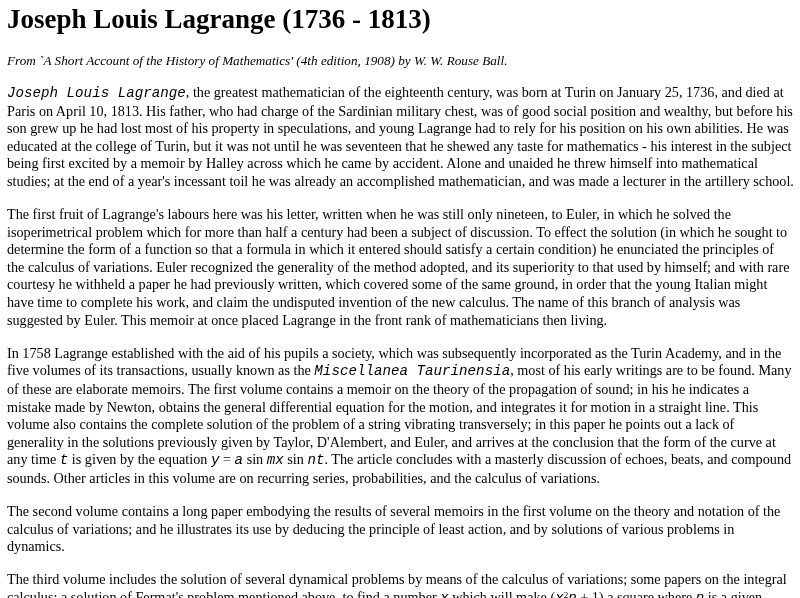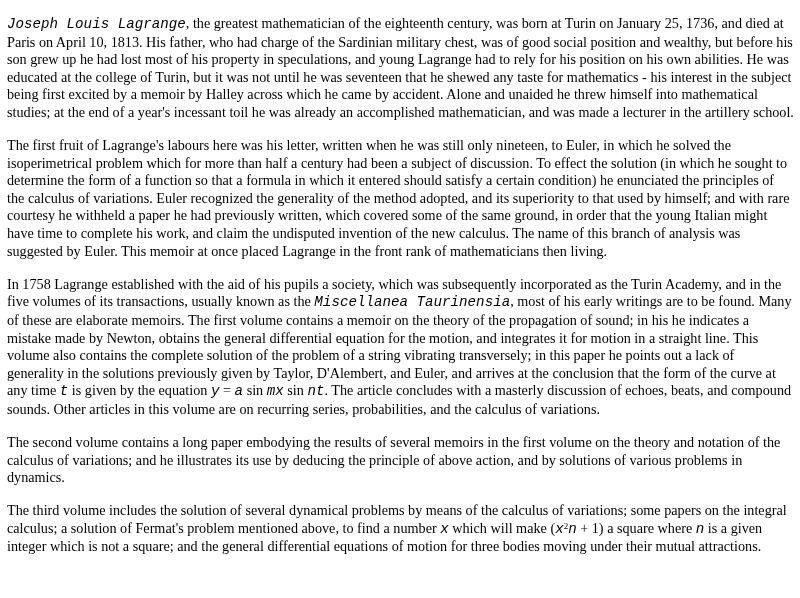--- a/index.html
+++ b/index.html
@@ -39,24 +39,26 @@
     p.first {
       margin-top: 15px;
     }
     i, em { font-style: italic; font-family: Liberation Mono, monospace; }
     sup.sq { font-size: 9px; vertical-align: 4px; line-height: 0; }
   </style>
 </head>
 <body>
 
 <div class="page">
+  <h1>Joseph Louis Lagrange (1736 - 1813)</h1>
+  <p class="source">From `A Short Account of the History of Mathematics' (4th edition, 1908) by W. W. Rouse Ball.</p>
 
   <p class="first"><i>Joseph Louis Lagrange</i><span>, the greatest mathematician of the eighteenth century, was born at Turin on January 25, 1736, and died at Paris on April 10, 1813. His father, who had charge of the Sardinian military chest, was of good social position and wealthy, but before his son grew up he had lost most of his property in speculations, and young Lagrange had to rely for his position on his own abilities. He was educated at the college of Turin, but it was not until he was seventeen that he shewed any taste for mathematics - his interest in the subject being first excited by a memoir by Halley across which he came by accident. Alone and unaided he threw himself into mathematical studies; at the end of a year's incessant toil he was already an accomplished mathematician, and was made a lecturer in the artillery school.</span></p>
 
   <p><span>The first fruit of Lagrange's labours here was his letter, written when he was still only nineteen, to Euler, in which he solved the isoperimetrical problem which for more than half a century had been a subject of discussion. To effect the solution (in which he sought to determine the form of a function so that a formula in which it entered should satisfy a certain condition) he enunciated the principles of the calculus of variations. Euler recognized the generality of the method adopted, and its superiority to that used by himself; and with rare courtesy he withheld a paper he had previously written, which covered some of the same ground, in order that the young Italian might have time to complete his work, and claim the undisputed invention of the new calculus. The name of this branch of analysis was suggested by Euler. This memoir at once placed Lagrange in the front rank of mathematicians then living.</span></p>
 
   <p><span>In 1758 Lagrange established with the aid of his pupils a society, which was subsequently incorporated as the Turin Academy, and in the five volumes of its transactions, usually known as the </span><i>Miscellanea Taurinensia</i><span>, most of his early writings are to be found. Many of these are elaborate memoirs. The first volume contains a memoir on the theory of the propagation of sound; in his he indicates a mistake made by Newton, obtains the general differential equation for the motion, and integrates it for motion in a straight line. This volume also contains the complete solution of the problem of a string vibrating transversely; in this paper he points out a lack of generality in the solutions previously given by Taylor, D'Alembert, and Euler, and arrives at the conclusion that the form of the curve at any time </span><i>t</i><span> is given by the equation </span><span><i>y</i><span> = </span><i>a</i><span> sin </span><i>mx</i><span> sin </span><i>nt</i></span><span>. The article concludes with a masterly discussion of echoes, beats, and compound sounds. Other articles in this volume are on recurring series, probabilities, and the calculus of variations.</span></p>
 
-  <p><span>The second volume contains a long paper embodying the results of several memoirs in the first volume on the theory and notation of the calculus of variations; and he illustrates its use by deducing the principle of above action, and by solutions of various problems in dynamics.</span></p>
+  <p><span>The second volume contains a long paper embodying the results of several memoirs in the first volume on the theory and notation of the calculus of variations; and he illustrates its use by deducing the principle of least action, and by solutions of various problems in dynamics.</span></p>
 
   <p><span>The third volume includes the solution of several dynamical problems by means of the calculus of variations; some papers on the integral calculus; a solution of Fermat's problem mentioned above, to find a number </span><i>x</i><span> which will make (</span><i>x</i><sup class="sq">2</sup><i>n</i><span> + 1)</span><span> a square where </span><i>n</i><span> is a given integer which is not a square; and the general differential equations of motion for three bodies moving under their mutual attractions.</span></p>
 
 </div>
 
 </body></html>

